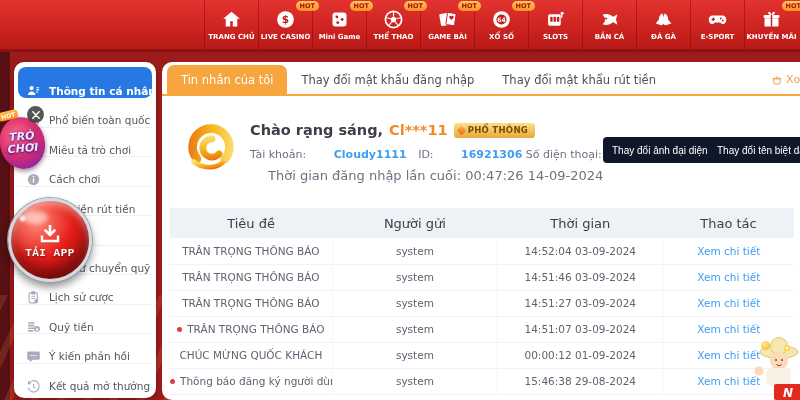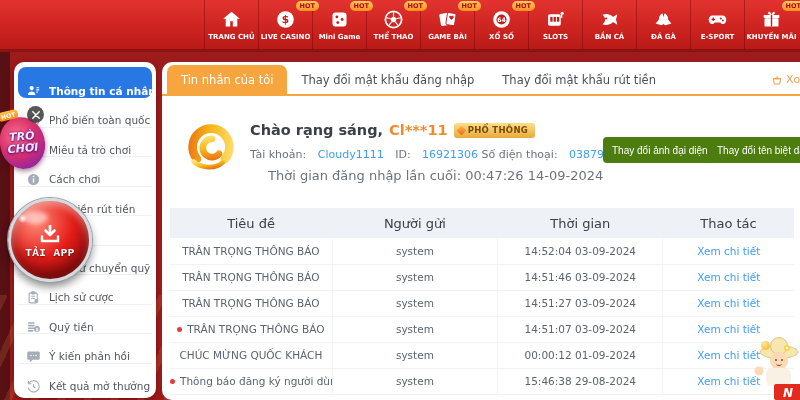--- a/index.html
+++ b/index.html
@@ -87,24 +87,24 @@
   .greet { position:absolute; left:88px; top:60px; font-size:14.5px; font-weight:bold;
            color:#3b4048; display:flex; align-items:center; gap:6px; white-space:nowrap; }
   .greet .uname { color:#ef8b2a; }
   .level-badge { display:inline-flex; align-items:center; gap:3px; height:15px;
                  padding:0 7px 0 4px; border-radius:3px;
                  background:linear-gradient(180deg,#fbe08a,#e9a83c);
                  font-size:8.5px; font-weight:bold; color:#7a4a00; letter-spacing:.3px;justify-content:space-between; }
   .level-badge .dia { width:7px; height:7px; background:linear-gradient(135deg,#ffb74d,#e86a12);
                       transform:rotate(45deg); border-radius:1px; }
   .info-line { position:absolute; left:88px; top:86px; font-size:11px; color:#6b7280; white-space:nowrap; }
-  .info-line b { font-weight:normal; color:#3f9df2; }
+  .info-line b { font-weight:bold; color:#3f9df2;margin-left:16px; }
   .info-line .gap { display:inline-block; width:8px; }
   .login-line { position:absolute; left:88px; top:106px; font-size:13px; color:#6b7280; white-space:nowrap;margin-left:18px; }
-  .btn { position:absolute; top:75px; height:26px; padding:0 9px; background:#4d7c0f;
+  .btn { position:absolute; top:75px; height:26px; padding:0 9px; background:#0f172a;
          color:#fff; font-size:10px; border:none; border-radius:4px; cursor:pointer;
          display:flex; align-items:center; white-space:nowrap; }
   .btn-avatar { left:441px; }
   .btn-nick { left:546px; }
 
   
   .msg-table { position:absolute; left:8px; top:146px; width:624px;
                border-collapse:collapse; table-layout:fixed; }
   .msg-table th { height:30px; background:#eef1f6; font-size:13px; font-weight:500;
                   color:#3b4048; text-align:center; }

